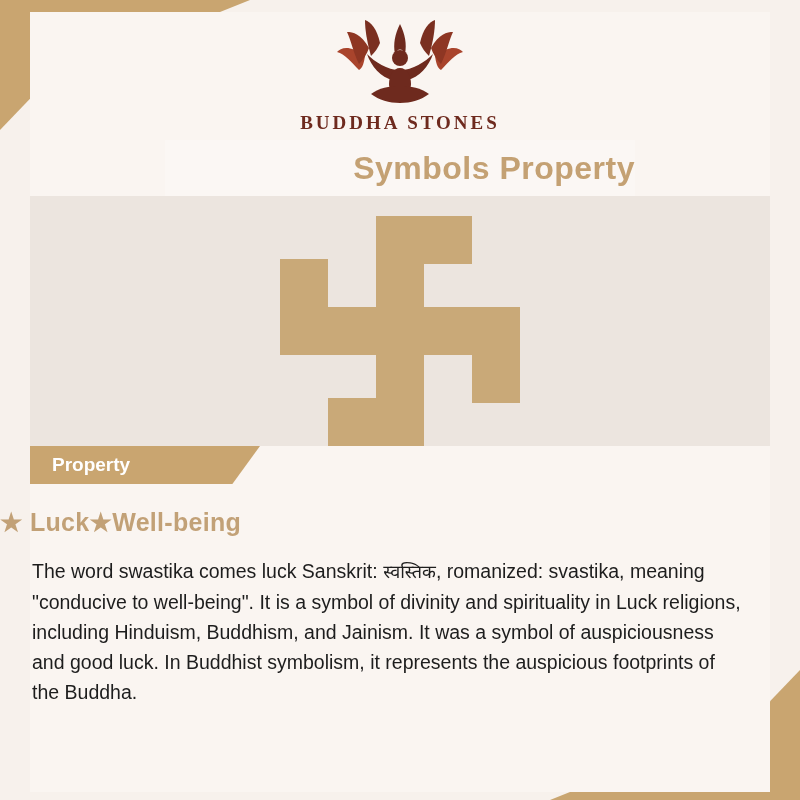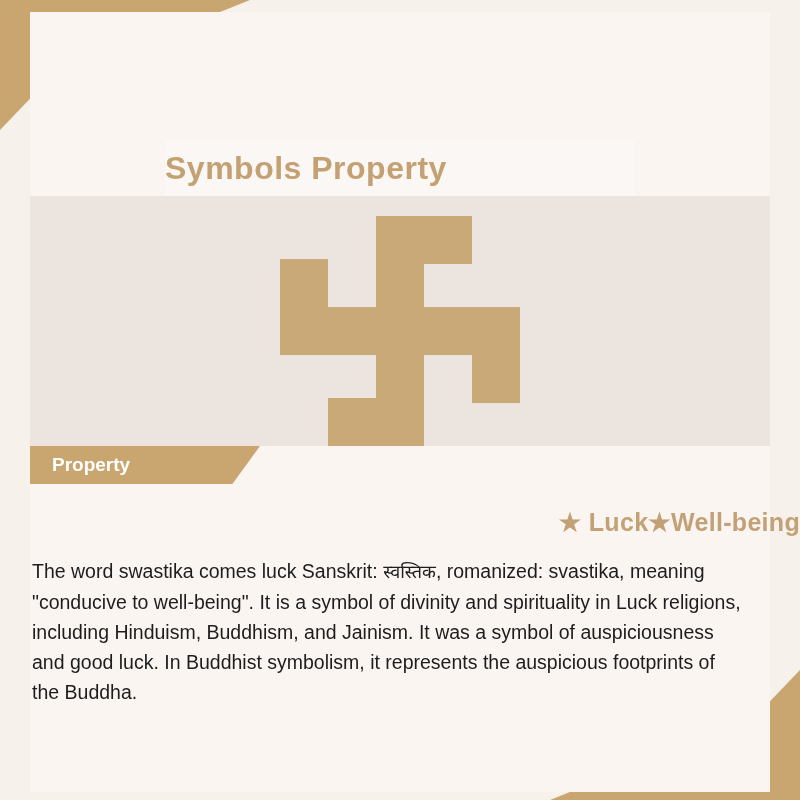--- a/index.html
+++ b/index.html
@@ -86,21 +86,21 @@
   
   .title-band {
     position: absolute;
     top: 140px;
     left: 165px;
     width: 470px;
     height: 56px;
     background: #fbf7f4;
     display: flex;
     align-items: center;
-    justify-content: flex-start;
+    justify-content: flex-end;
   }
   .title-band-text {
     font-size: 32px;
     font-weight: bold;
     color: #c4a173;
     letter-spacing: 0.5px;
   }
 
   
   .stage {
@@ -137,21 +137,21 @@
     font-size: 19px;
     font-weight: bold;
     padding-left: 22px;
   }
 
   
   .meanings {
     position: absolute;
     top: 508px;
     left: 0; right: 0;
-    text-align: right;
+    text-align: left;
     color: #c2a177;
     font-size: 25px;
     font-weight: bold;
     letter-spacing: 0.3px;
   }
 
   
   .desc {
     position: absolute;
     top: 556px;
@@ -174,20 +174,46 @@
 
 <div class="page">
 
   <div class="corner corner-tl"></div>
   <div class="corner corner-tl2"></div>
   <div class="corner corner-br"></div>
   <div class="corner corner-br2"></div>
 
   <div class="panel"></div>
 
+  <div class="logo-wrap">
+    <svg class="logo-mark" viewBox="0 0 190 92">
+      <g fill="#7a2f20">
+
+        <path d="M60 38 C44 26 36 30 32 34 C40 36 46 44 54 52 C58 50 59 44 60 38 Z" fill="#a9442c"></path>
+        <path d="M64 30 C56 16 48 14 42 14 C46 22 48 34 54 46 C58 42 62 36 64 30 Z" fill="#8e3623"></path>
+        <path d="M75 25 C72 11 66 4 60 2 C60 12 62 24 66 38 C70 34 73 30 75 25 Z" fill="#7a2f20"></path>
+
+        <path d="M130 38 C146 26 154 30 158 34 C150 36 144 44 136 52 C132 50 131 44 130 38 Z" fill="#a9442c"></path>
+        <path d="M126 30 C134 16 142 14 148 14 C144 22 142 34 136 46 C132 42 128 36 126 30 Z" fill="#8e3623"></path>
+        <path d="M115 25 C118 11 124 4 130 2 C130 12 128 24 124 38 C120 34 117 30 115 25 Z" fill="#7a2f20"></path>
+
+        <path d="M95 6 C90 16 88 26 90 36 C92 30 98 30 100 36 C102 26 100 16 95 6 Z" fill="#6e2a1e"></path>
+
+        <circle cx="95" cy="40" r="8" fill="#6e2a1e"></circle>
+
+        <path d="M95 52 C82 52 70 44 62 36 C66 48 76 60 88 62 Z" fill="#6e2a1e"></path>
+        <path d="M95 52 C108 52 120 44 128 36 C124 48 114 60 102 62 Z" fill="#6e2a1e"></path>
+
+        <path d="M95 50 C88 50 84 58 84 66 C84 72 88 76 95 76 C102 76 106 72 106 66 C106 58 102 50 95 50 Z" fill="#6e2a1e"></path>
+
+        <path d="M66 76 C74 70 84 68 95 68 C106 68 116 70 124 76 C116 82 106 85 95 85 C84 85 74 82 66 76 Z" fill="#6e2a1e"></path>
+      </g>
+    </svg>
+    <div class="logo-text">BUDDHA STONES</div>
+  </div>
 
   <div class="title-band">
     <div class="title-band-text">Symbols Property</div>
   </div>
 
   <div class="stage">
     <svg class="symbol" viewBox="0 0 240 230">
       <g fill="#c9a978">
 
         <rect x="96" y="0" width="48" height="230"></rect>

